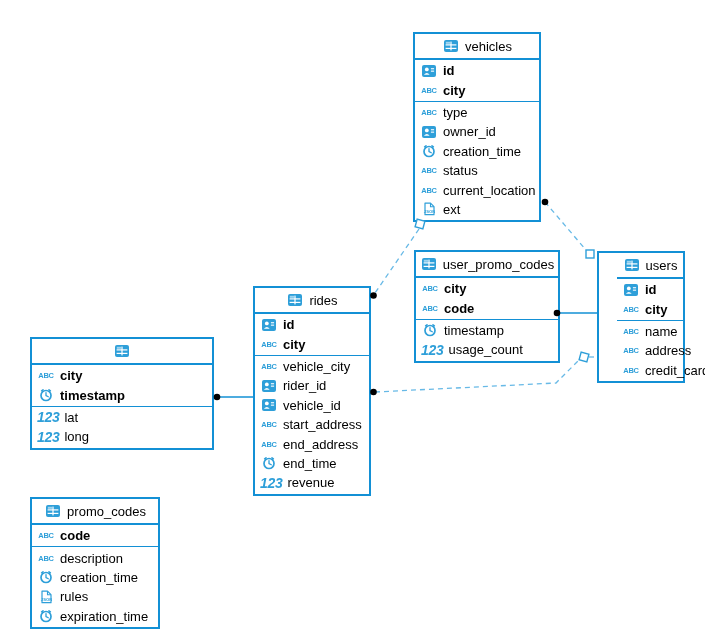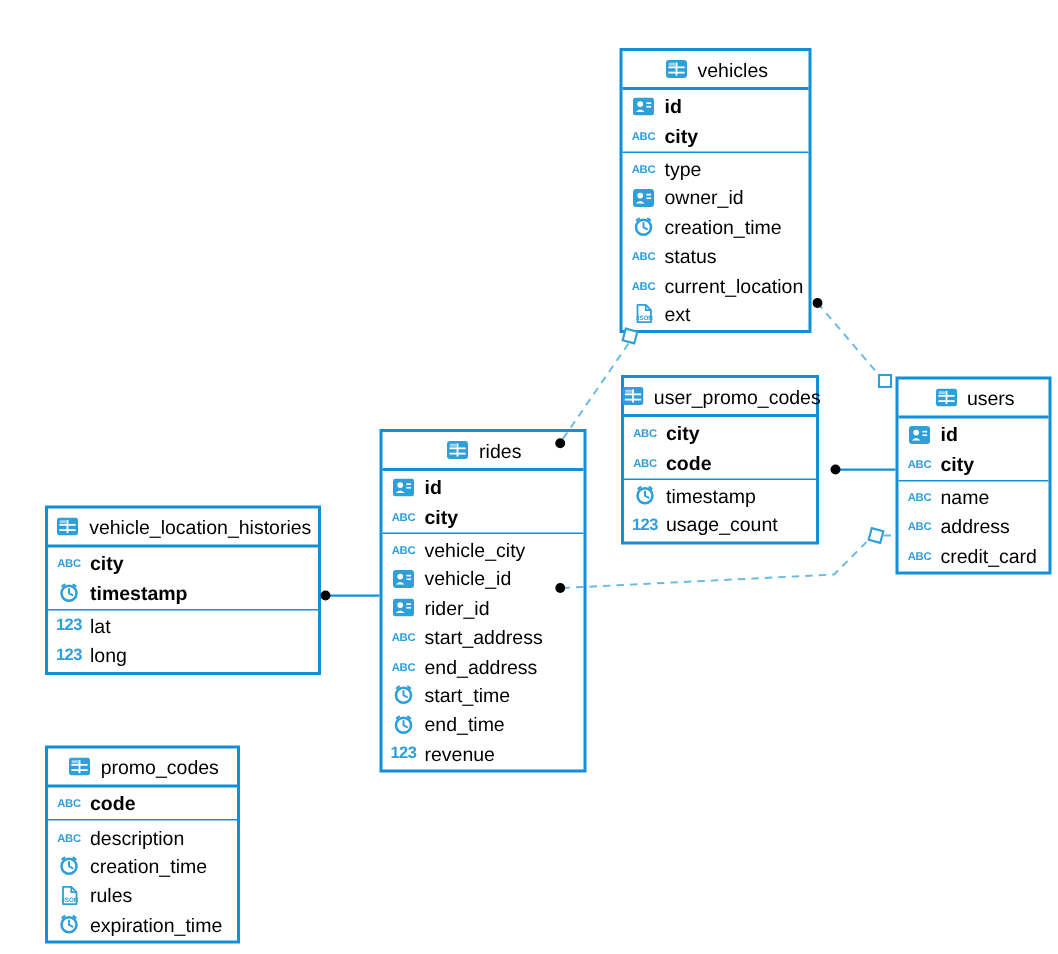--- a/index.html
+++ b/index.html
@@ -7,21 +7,21 @@
   #canvas{position:absolute;left:0;top:0;width:705px;height:636px;background:#fff;}
   .table-box{position:absolute;background:#fff;border:2px solid var(--border);box-sizing:border-box;}
   .table-header{height:24px;display:flex;align-items:center;justify-content:center;gap:5px;
     border-bottom:2px solid var(--border);font-size:13px;font-weight:400;color:#000;}
   .section{padding:1px 0;}
   .section.key{border-bottom:1.5px solid var(--border);}
   .col-row{height:19.4px;display:flex;align-items:center;gap:5px;padding:0 5px;font-size:13px;white-space:nowrap;}
   .section.key .col-row{font-weight:700;text-align:center;}
   .icon-cell{flex:0 0 18px;display:flex;align-items:center;justify-content:center;}
   .abc-glyph{font-size:7.5px;font-weight:700;color:var(--icon);letter-spacing:-0.2px;}
-  .num-glyph{font-size:11px;font-weight:700;color:var(--icon);letter-spacing:-0.3px;}
+  .num-glyph{font-size:14px;font-weight:700;color:var(--icon);letter-spacing:-0.3px;font-style:italic;}
   #wires{position:absolute;left:0;top:0;width:705px;height:636px;pointer-events:none;}
 </style>
 </head>
 <body>
 
 <div id="canvas">
   <div id="tables">
       <div class="table-box" style="left: 413px; top: 32px; width: 128px;">
         <div class="table-header">
           <span class="icon-cell">
@@ -101,21 +101,21 @@
               <svg width="13" height="14" viewBox="0 0 13 14">
                 <path d="M2 1.2 h5.5 l3.5 3.5 v8 h-9 z" fill="#fff" stroke="#2e9fd9" stroke-width="1.2" stroke-linejoin="round"></path>
                 <path d="M7.5 1.2 v3.5 h3.5" fill="none" stroke="#2e9fd9" stroke-width="1.1"></path>
                 <text x="6.5" y="11.2" font-size="4.2" font-weight="bold" fill="#2e9fd9" text-anchor="middle" font-family="Liberation Sans, sans-serif">JSON</text>
               </svg>
             </span>
             <span>ext</span>
           </div>
         </div>
       </div>
-      <div class="table-box" style="left: 414px; top: 250px; width: 132px;">
+      <div class="table-box" style="left: 414px; top: 250px; width: 146px;">
         <div class="table-header">
           <span class="icon-cell">
             <svg width="14" height="12" viewBox="0 0 14 12">
               <rect width="14" height="12" rx="2" fill="#2e9fd9"></rect>
               <rect x="1.6" y="4.3" width="10.8" height="1.2" fill="#fff"></rect>
               <rect x="1.6" y="7.8" width="10.8" height="1.2" fill="#fff"></rect>
               <rect x="6.4" y="1.6" width="1.2" height="8.8" fill="#fff"></rect>
               <rect x="1.8" y="1.8" width="4.4" height="2" fill="#9ed4ef"></rect>
             </svg>
           </span>
@@ -147,21 +147,21 @@
             <span>timestamp</span>
           </div>
           <div class="col-row">
             <span class="icon-cell">
               <span class="num-glyph">123</span>
             </span>
             <span>usage_count</span>
           </div>
         </div>
       </div>
-      <div class="table-box" style="left: 597px; top: 251px; width: 104px;">
+      <div class="table-box" style="left: 597px; top: 251px; width: 88px; padding-left: 18px;">
         <div class="table-header">
           <span class="icon-cell">
             <svg width="14" height="12" viewBox="0 0 14 12">
               <rect width="14" height="12" rx="2" fill="#2e9fd9"></rect>
               <rect x="1.6" y="4.3" width="10.8" height="1.2" fill="#fff"></rect>
               <rect x="1.6" y="7.8" width="10.8" height="1.2" fill="#fff"></rect>
               <rect x="6.4" y="1.6" width="1.2" height="8.8" fill="#fff"></rect>
               <rect x="1.8" y="1.8" width="4.4" height="2" fill="#9ed4ef"></rect>
             </svg>
           </span>
@@ -201,21 +201,21 @@
             <span>address</span>
           </div>
           <div class="col-row">
             <span class="icon-cell">
               <span class="abc-glyph">ABC</span>
             </span>
             <span>credit_card</span>
           </div>
         </div>
       </div>
-      <div class="table-box" style="left: 253px; top: 286px; width: 138px;">
+      <div class="table-box" style="left: 253px; top: 286px; width: 118px;">
         <div class="table-header">
           <span class="icon-cell">
             <svg width="14" height="12" viewBox="0 0 14 12">
               <rect width="14" height="12" rx="2" fill="#2e9fd9"></rect>
               <rect x="1.6" y="4.3" width="10.8" height="1.2" fill="#fff"></rect>
               <rect x="1.6" y="7.8" width="10.8" height="1.2" fill="#fff"></rect>
               <rect x="6.4" y="1.6" width="1.2" height="8.8" fill="#fff"></rect>
               <rect x="1.8" y="1.8" width="4.4" height="2" fill="#9ed4ef"></rect>
             </svg>
           </span>
@@ -251,64 +251,54 @@
           <div class="col-row">
             <span class="icon-cell">
               <svg width="14" height="12" viewBox="0 0 14 12">
                 <rect width="14" height="12" rx="2" fill="#2e9fd9"></rect>
                 <circle cx="4.8" cy="4.4" r="1.9" fill="#fff"></circle>
                 <path d="M1.9 9.7 q2.9 -3.4 5.8 0 z" fill="#fff"></path>
                 <rect x="8.9" y="3.2" width="3.2" height="1.1" fill="#fff"></rect>
                 <rect x="8.9" y="5.6" width="3.2" height="1.1" fill="#fff"></rect>
               </svg>
             </span>
+            <span>rider_id</span>
+          </div>
+          <div class="col-row">
+            <span class="icon-cell">
+              <svg width="14" height="12" viewBox="0 0 14 12">
+                <rect width="14" height="12" rx="2" fill="#2e9fd9"></rect>
+                <circle cx="4.8" cy="4.4" r="1.9" fill="#fff"></circle>
+                <path d="M1.9 9.7 q2.9 -3.4 5.8 0 z" fill="#fff"></path>
+                <rect x="8.9" y="3.2" width="3.2" height="1.1" fill="#fff"></rect>
+                <rect x="8.9" y="5.6" width="3.2" height="1.1" fill="#fff"></rect>
+              </svg>
+            </span>
             <span>vehicle_id</span>
           </div>
           <div class="col-row">
             <span class="icon-cell">
-              <svg width="14" height="12" viewBox="0 0 14 12">
-                <rect width="14" height="12" rx="2" fill="#2e9fd9"></rect>
-                <circle cx="4.8" cy="4.4" r="1.9" fill="#fff"></circle>
-                <path d="M1.9 9.7 q2.9 -3.4 5.8 0 z" fill="#fff"></path>
-                <rect x="8.9" y="3.2" width="3.2" height="1.1" fill="#fff"></rect>
-                <rect x="8.9" y="5.6" width="3.2" height="1.1" fill="#fff"></rect>
-              </svg>
-            </span>
-            <span>rider_id</span>
-          </div>
-          <div class="col-row">
-            <span class="icon-cell">
               <span class="abc-glyph">ABC</span>
             </span>
             <span>start_address</span>
           </div>
           <div class="col-row">
             <span class="icon-cell">
               <span class="abc-glyph">ABC</span>
             </span>
             <span>end_address</span>
           </div>
           <div class="col-row">
             <span class="icon-cell">
               <svg width="14" height="14" viewBox="0 0 14 14">
                 <circle cx="7" cy="7.5" r="5" fill="#fff" stroke="#2e9fd9" stroke-width="1.7"></circle>
                 <path d="M7 4.6 V7.5 L9.3 8.8" fill="none" stroke="#2e9fd9" stroke-width="1.3" stroke-linecap="round"></path>
                 <path d="M2.6 2.8 L4 1.8 M11.4 2.8 L10 1.8" stroke="#2e9fd9" stroke-width="1.5" stroke-linecap="round"></path>
               </svg>
             </span>
-            <span>start_time</span>
-          </div>
-          <div class="col-row">
-            <span class="icon-cell">
-              <svg width="14" height="14" viewBox="0 0 14 14">
-                <circle cx="7" cy="7.5" r="5" fill="#fff" stroke="#2e9fd9" stroke-width="1.7"></circle>
-                <path d="M7 4.6 V7.5 L9.3 8.8" fill="none" stroke="#2e9fd9" stroke-width="1.3" stroke-linecap="round"></path>
-                <path d="M2.6 2.8 L4 1.8 M11.4 2.8 L10 1.8" stroke="#2e9fd9" stroke-width="1.5" stroke-linecap="round"></path>
-              </svg>
-            </span>
             <span>end_time</span>
           </div>
           <div class="col-row">
             <span class="icon-cell">
               <span class="num-glyph">123</span>
             </span>
             <span>revenue</span>
           </div>
         </div>
       </div>
@@ -316,21 +306,20 @@
         <div class="table-header">
           <span class="icon-cell">
             <svg width="14" height="12" viewBox="0 0 14 12">
               <rect width="14" height="12" rx="2" fill="#2e9fd9"></rect>
               <rect x="1.6" y="4.3" width="10.8" height="1.2" fill="#fff"></rect>
               <rect x="1.6" y="7.8" width="10.8" height="1.2" fill="#fff"></rect>
               <rect x="6.4" y="1.6" width="1.2" height="8.8" fill="#fff"></rect>
               <rect x="1.8" y="1.8" width="4.4" height="2" fill="#9ed4ef"></rect>
             </svg>
           </span>
-          <span>vehicle_location_histories</span>
         </div>
         <div class="section key">
           <div class="col-row">
             <span class="icon-cell">
               <span class="abc-glyph">ABC</span>
             </span>
             <span>city</span>
           </div>
           <div class="col-row">
             <span class="icon-cell">

